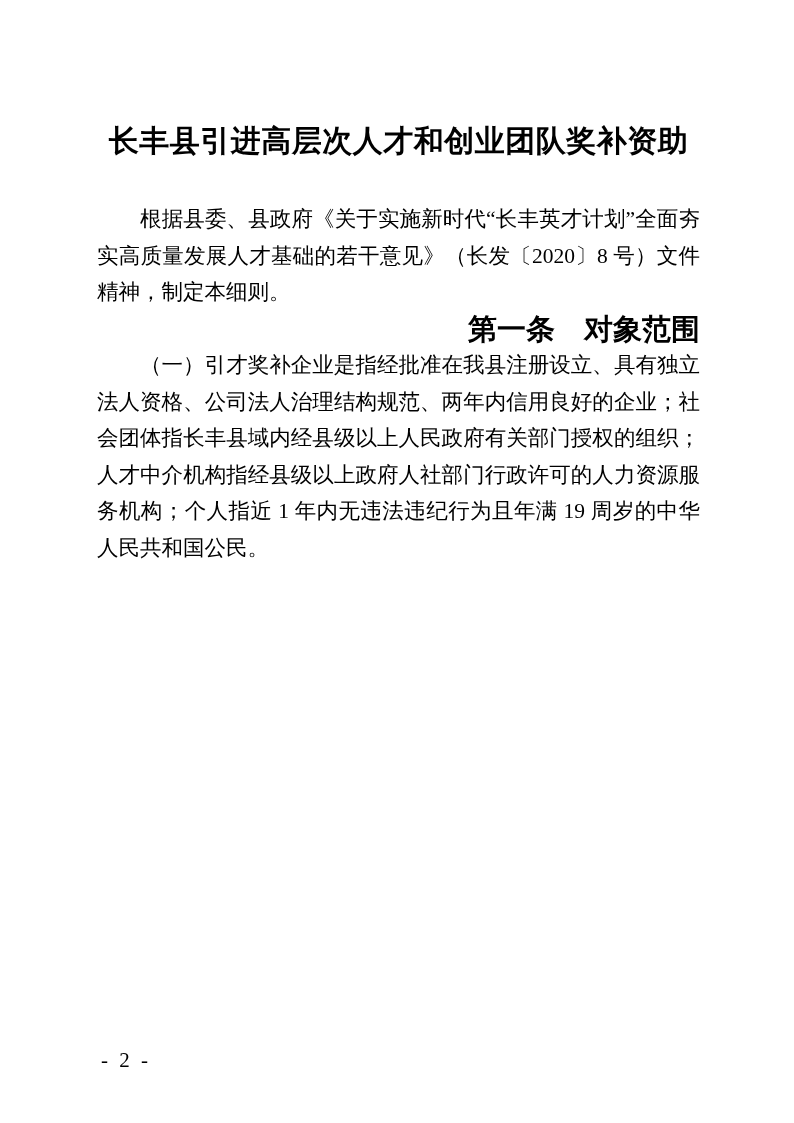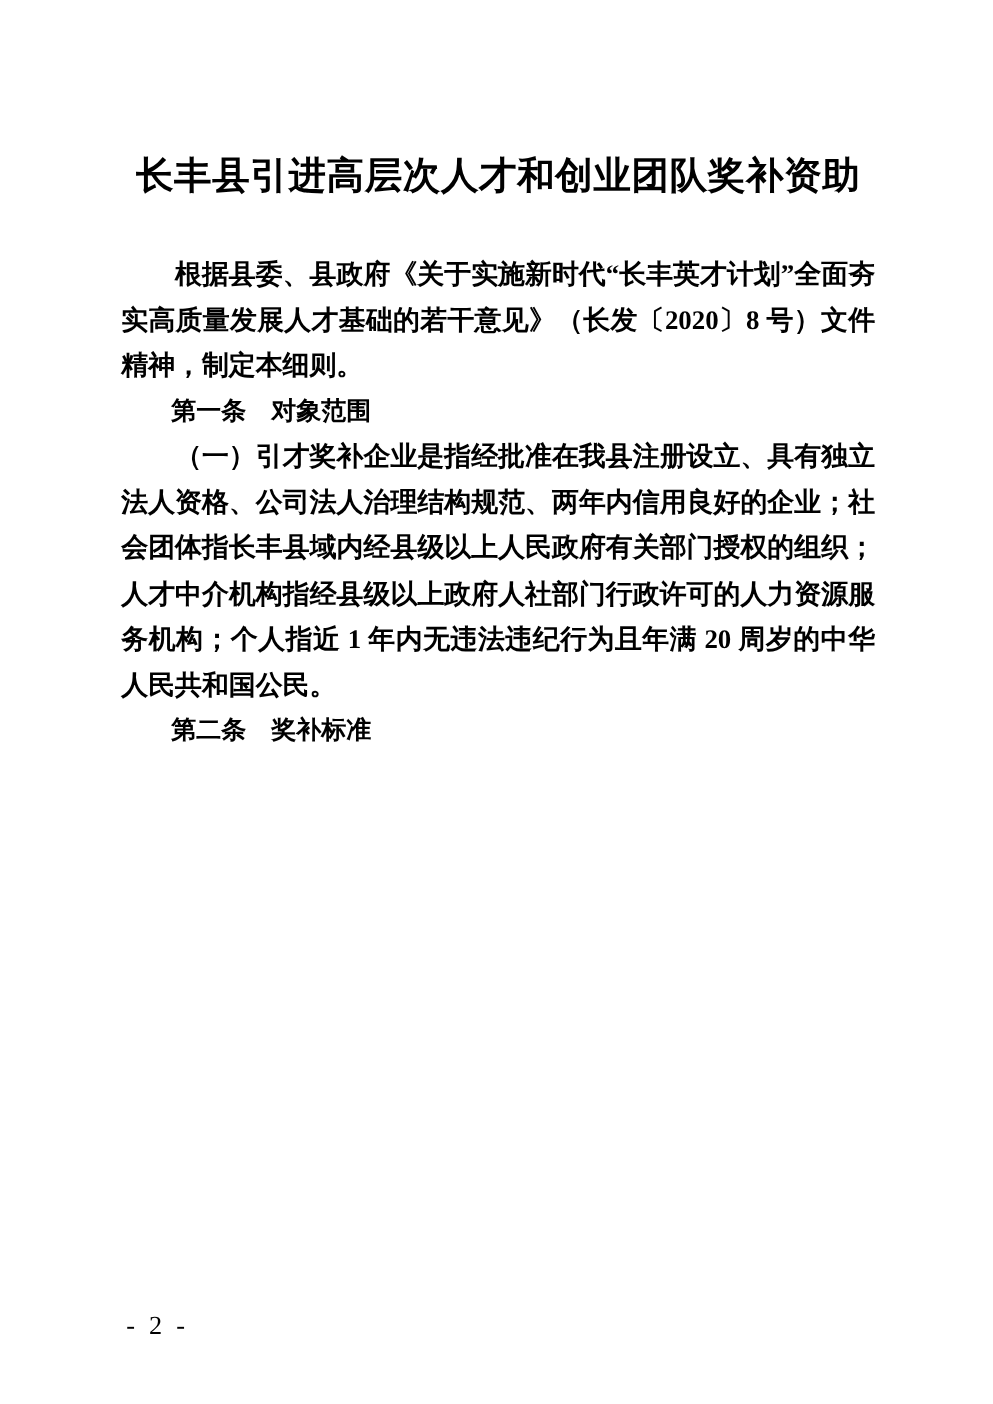--- a/index.html
+++ b/index.html
@@ -39,28 +39,27 @@
     font-size: 21.5px;
     line-height: 36.5px;
   }
 
   .para {
     margin: 0;
     text-indent: 2em;
     text-align: justify;
     text-justify: inter-ideograph;
     word-break: break-all;
-    font-weight: bold;
   }
 
   .para.heading {
     font-family: "Liberation Sans", "DejaVu Sans", sans-serif;
     font-weight: 700;
-    font-size: 20px;
-    text-align: left;
+    font-size: 29px;
+    text-align: right;
   }
 
   .page-number {
     position: absolute;
     left: 101px;
     top: 1036px;
     font-family: "Liberation Serif", "DejaVu Serif", serif;
     font-size: 21px;
     letter-spacing: 3px;
   }
@@ -71,20 +70,19 @@
 <div class="page">
   <div class="content">
 
     <h1 class="doc-title">
       <span class="title-line">长丰县引进高层次人才和创业团队奖补资助</span>
     </h1>
 
     <div class="doc-body">
       <p class="para">根据县委、县政府《关于实施新时代“长丰英才计划”全面夯实高质量发展人才基础的若干意见》（长发〔2020〕8 号）文件精神，制定本细则。</p>
       <p class="para heading">第一条　对象范围</p>
-      <p class="para">（一）引才奖补企业是指经批准在我县注册设立、具有独立法人资格、公司法人治理结构规范、两年内信用良好的企业；社会团体指长丰县域内经县级以上人民政府有关部门授权的组织；人才中介机构指经县级以上政府人社部门行政许可的人力资源服务机构；个人指近 1 年内无违法违纪行为且年满 20 周岁的中华人民共和国公民。</p>
-      <p class="para heading">第二条　奖补标准</p>
+      <p class="para">（一）引才奖补企业是指经批准在我县注册设立、具有独立法人资格、公司法人治理结构规范、两年内信用良好的企业；社会团体指长丰县域内经县级以上人民政府有关部门授权的组织；人才中介机构指经县级以上政府人社部门行政许可的人力资源服务机构；个人指近 1 年内无违法违纪行为且年满 19 周岁的中华人民共和国公民。</p>
     </div>
 
   </div>
 
   <div class="page-number">- 2 -</div>
 </div>
 
 </body></html>

